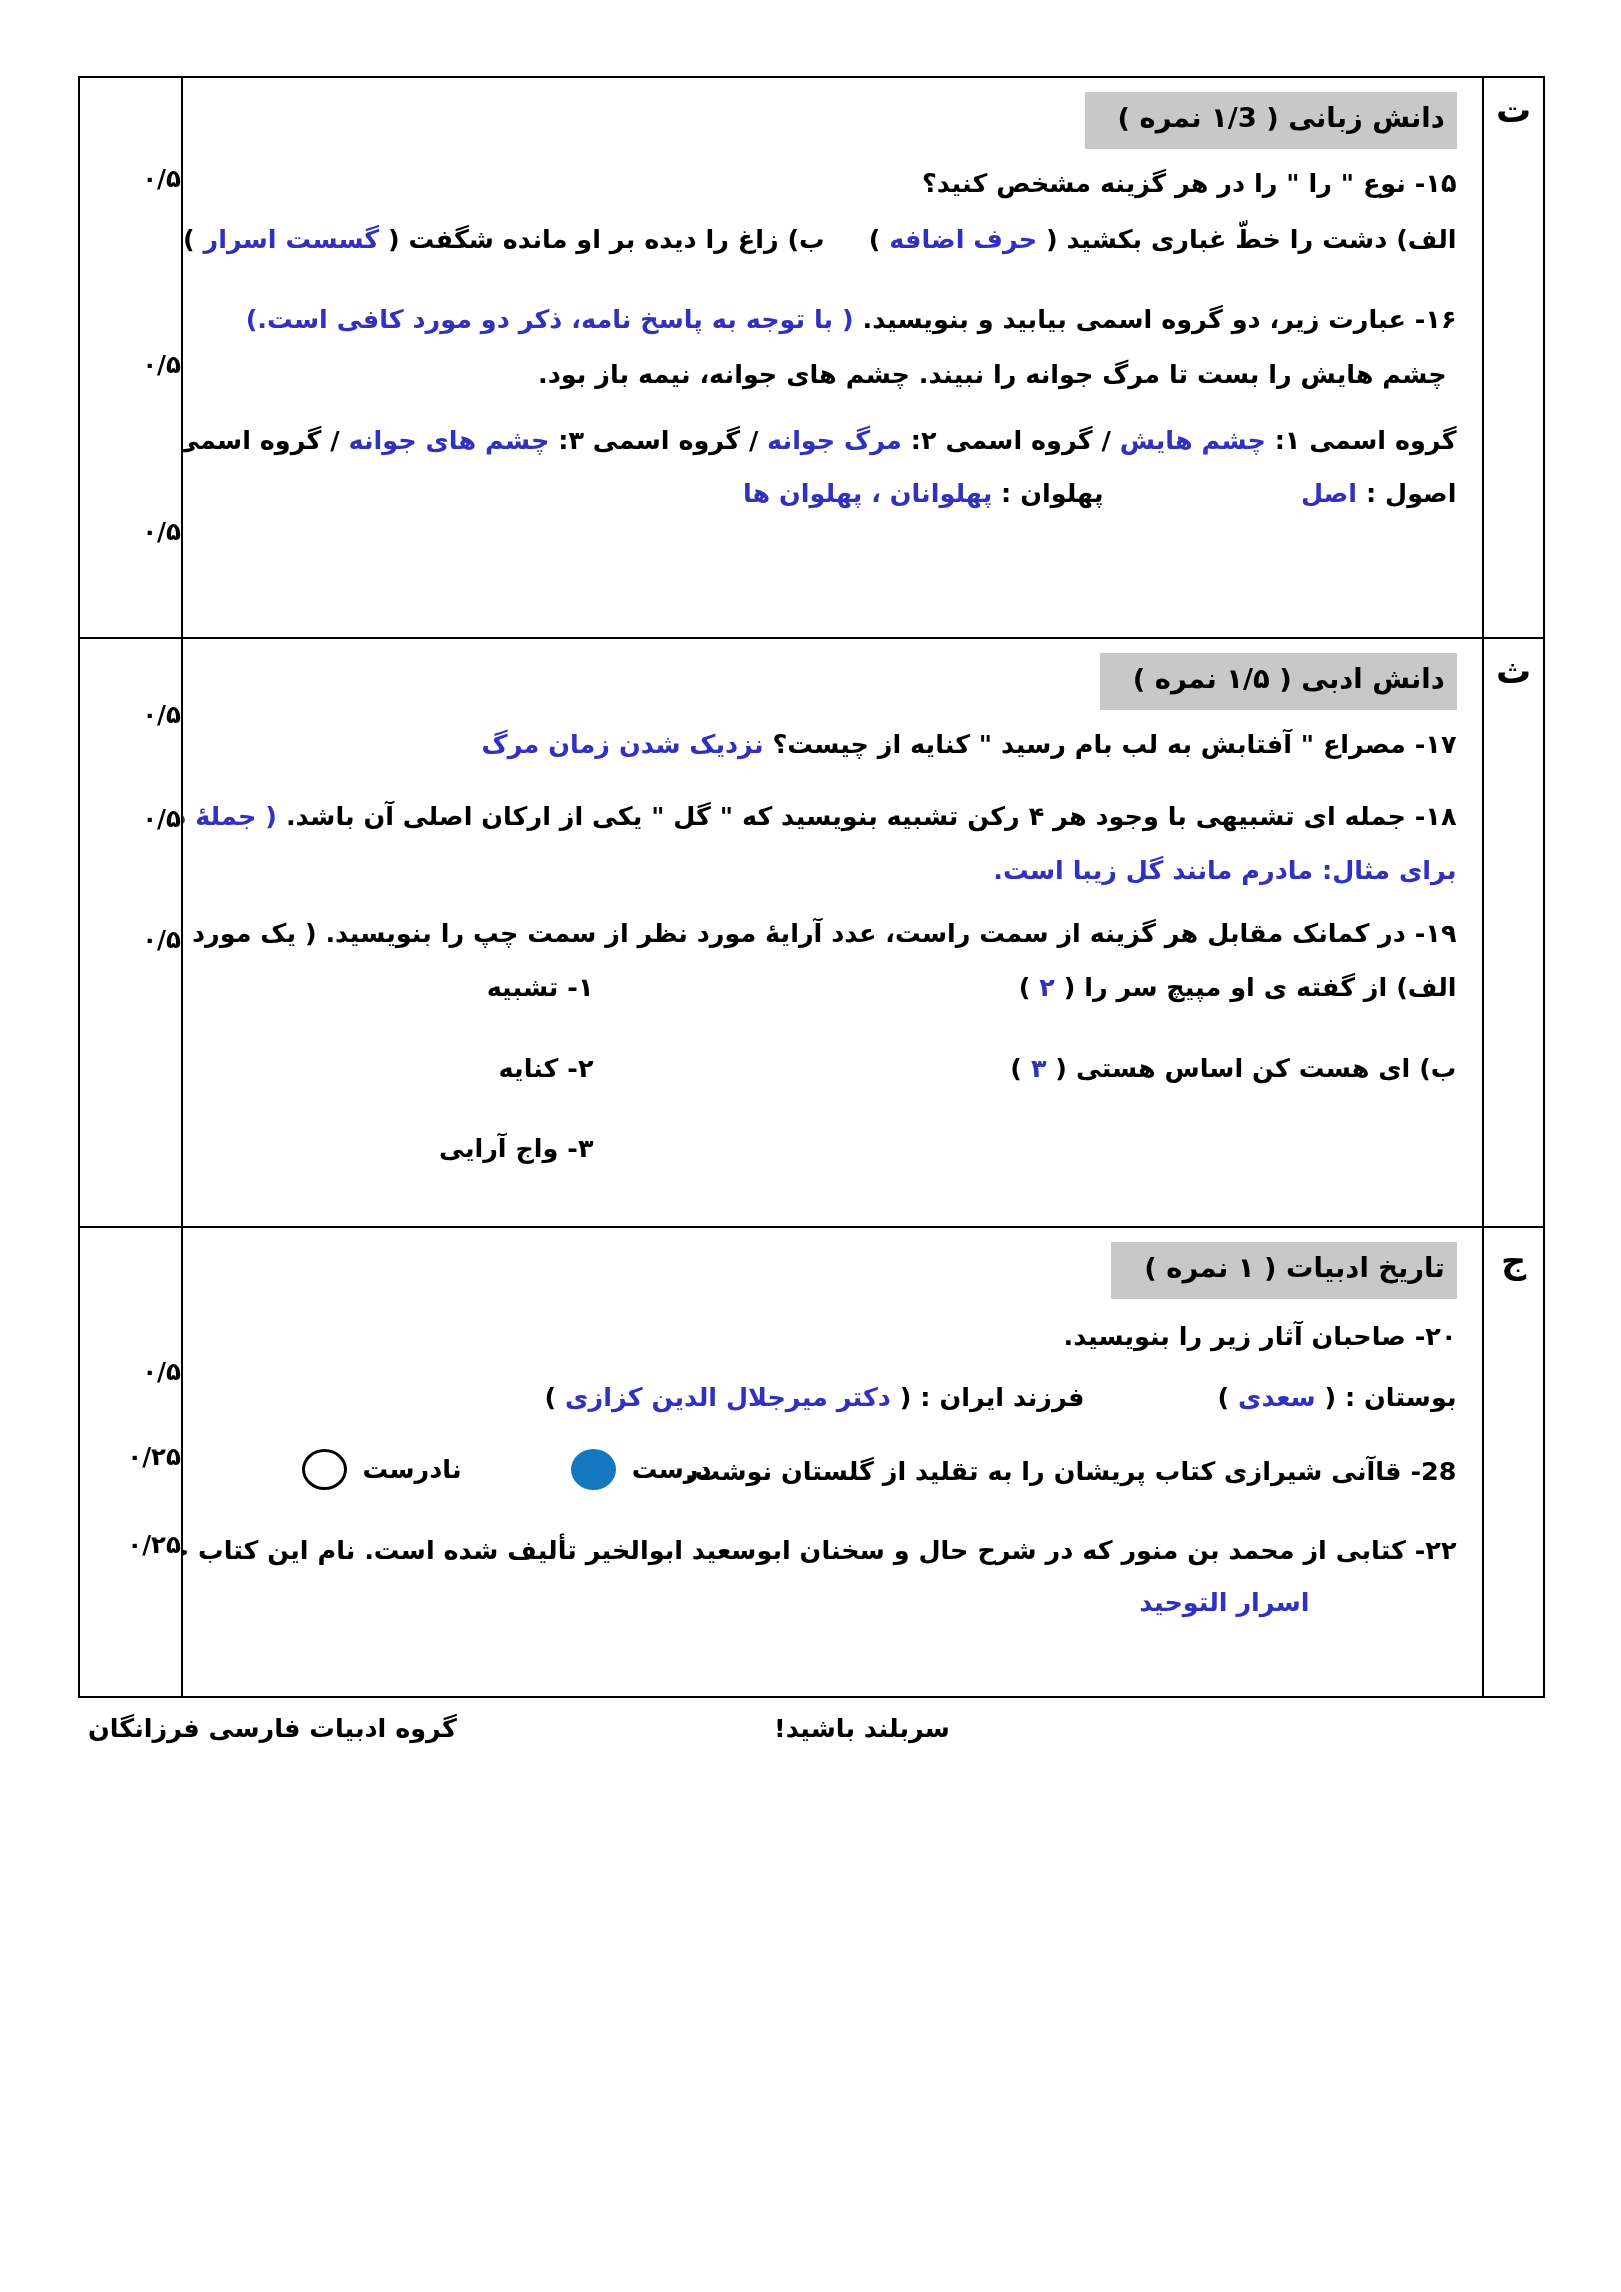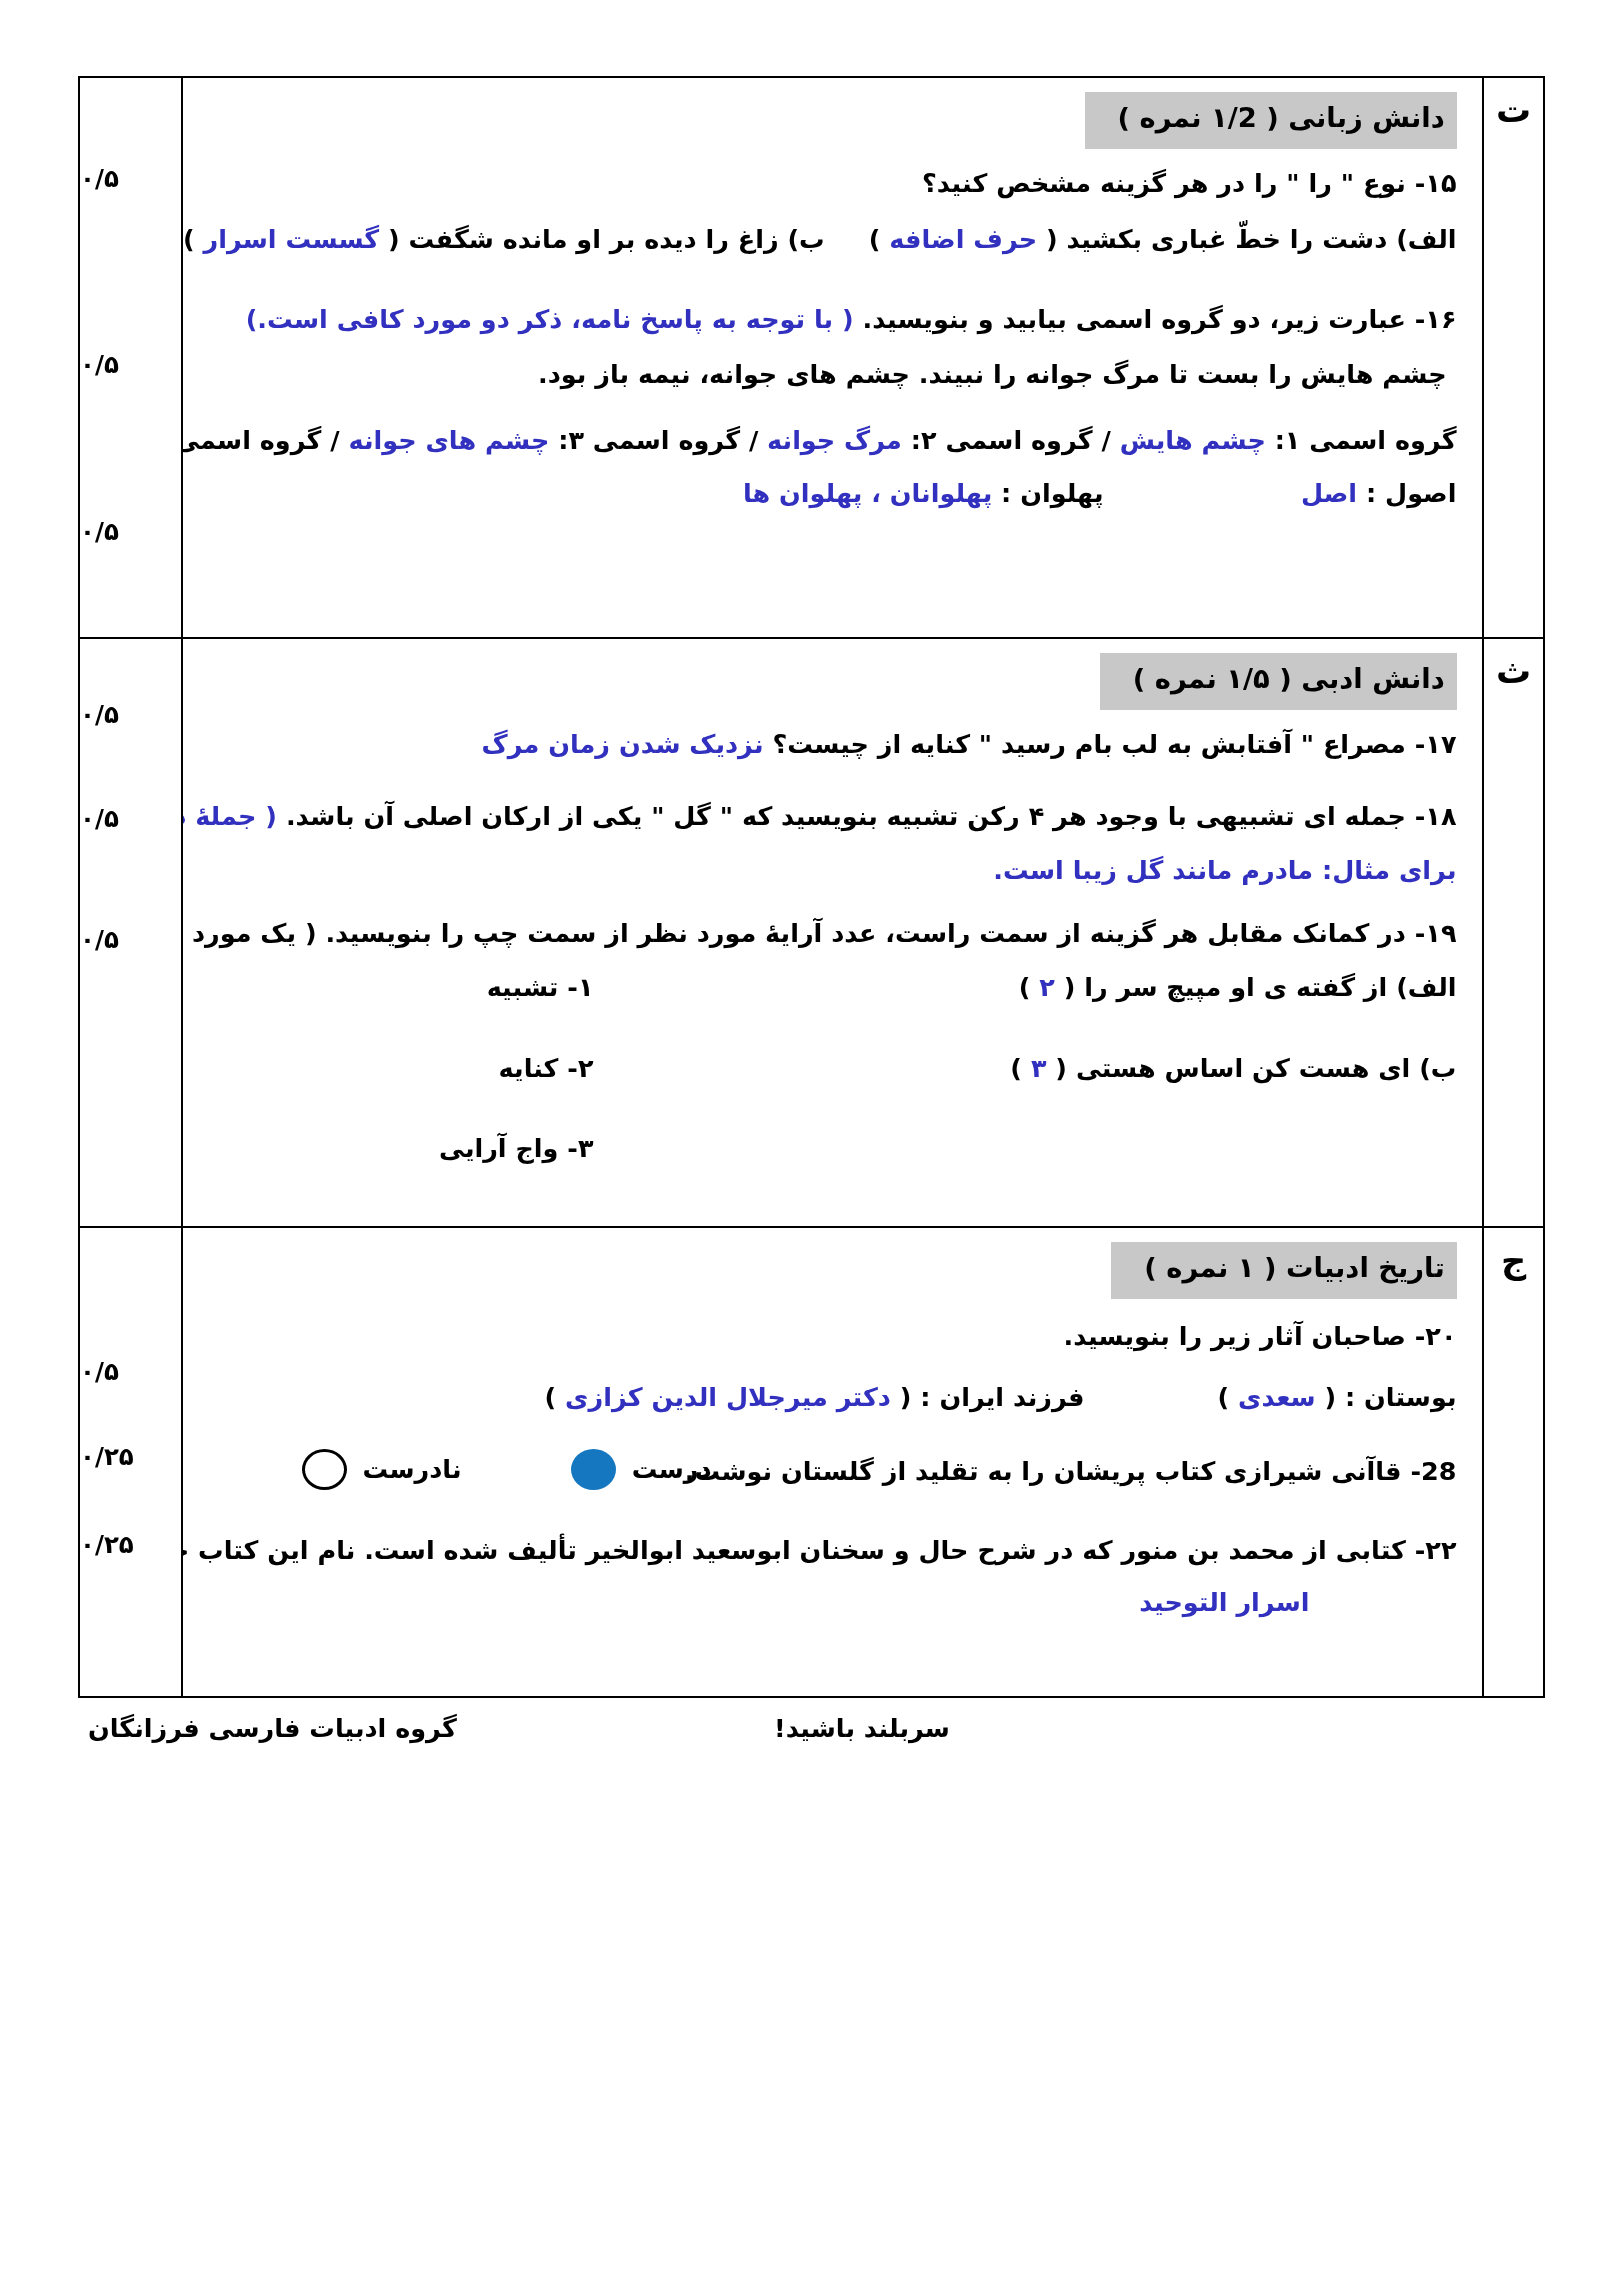--- a/index.html
+++ b/index.html
@@ -30,21 +30,21 @@
   .sec-a { height: 559px; }
   .sec-b { height: 589px; }
   .sec-c { flex: 1; }
   .score-col {
     width: 103px; flex: none;
     border-right: 2.9px solid #000;
     position: relative;
   }
   .score {
     position: absolute; left: 0; width: 100%;
-    text-align: left; font-size: 24.5px; direction: rtl;
+    text-align: right; font-size: 24.5px; direction: rtl;
   }
   .content {
     flex: 1; position: relative;
     direction: rtl; text-align: right;
     padding: 0 25.5px;
     font-size: 25.5px; line-height: 1.45;
     overflow: hidden;
   }
   .letter-col {
     width: 61px; flex: none;
@@ -81,21 +81,21 @@
 <div class="page">
   <div class="exam-table">
 
     <section class="sec sec-a">
       <div class="score-col">
         <div class="score" style="top:86px">۰/۵</div>
         <div class="score" style="top:272px">۰/۵</div>
         <div class="score" style="top:439px">۰/۵</div>
       </div>
       <div class="content">
-        <div class="line"><span class="chip">دانش زبانی ( ۱/2 نمره )</span></div>
+        <div class="line"><span class="chip">دانش زبانی ( ۱/3 نمره )</span></div>
         <div class="line nowrap" style="margin-top:15.7px"><span>۱۵- نوع " را " را در هر گزینه مشخص کنید؟</span></div>
         <div class="line nowrap" style="margin-top:19.6px"><span>الف) دشت را خطّ غباری بکشید ( </span><span class="ans">حرف اضافه</span><span> )</span><span class="gap"></span><span>ب) زاغ را دیده بر او مانده شگفت ( </span><span class="ans">گسست اسرار</span><span> )</span></div>
         <div class="line nowrap" style="margin-top:43px"><span>۱۶- عبارت زیر، دو گروه اسمی بیابید و بنویسید. </span><span class="ans">( با توجه به پاسخ نامه، ذکر دو مورد کافی است.)</span></div>
         <div class="line nowrap" style="margin-top:17.6px; padding-right:9.8px"><span>چشم هایش را بست تا مرگ جوانه را نبیند. چشم های جوانه، نیمه باز بود.</span></div>
         <div class="line nowrap" style="margin-top:29px"><span>گروه اسمی ۱: </span><span class="ans">چشم هایش</span><span> / گروه اسمی ۲: </span><span class="ans">مرگ جوانه</span><span> / گروه اسمی ۳: </span><span class="ans">چشم های جوانه</span><span> / گروه اسمی ۴: </span></div>
         <div class="line" style="margin-top:15.7px; height:45px"><span>اصول :  </span><span class="ans">اصل</span><span class="float" style="right:353px"><span>پهلوان : </span><span class="ans">پهلوانان  ،  پهلوان ها</span></span></div>
       </div>
       <div class="letter-col"><span>ت</span></div>
     </section>
 

